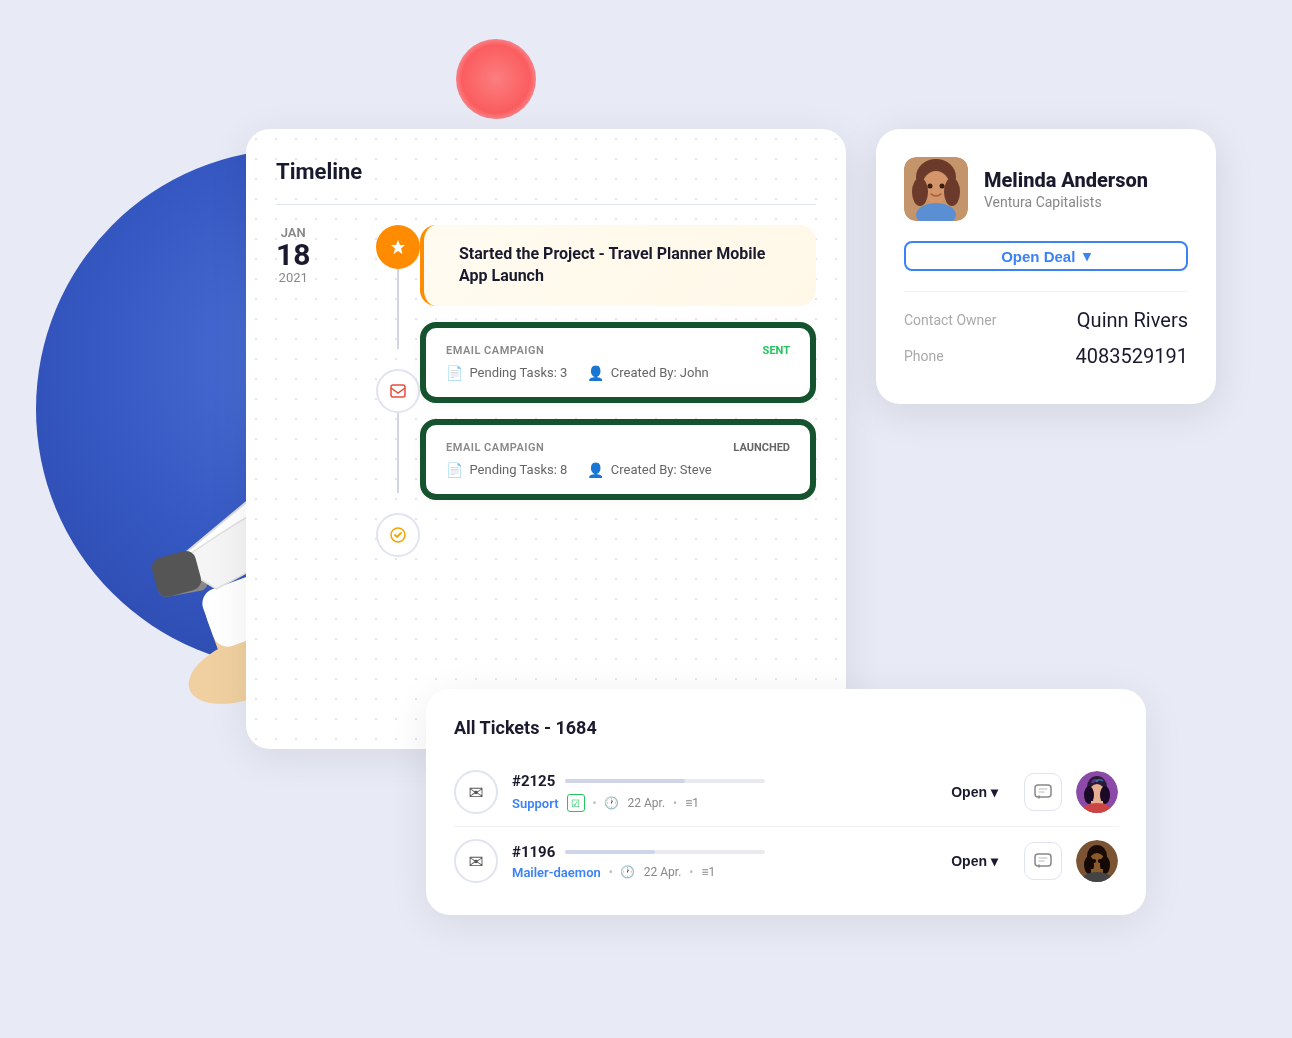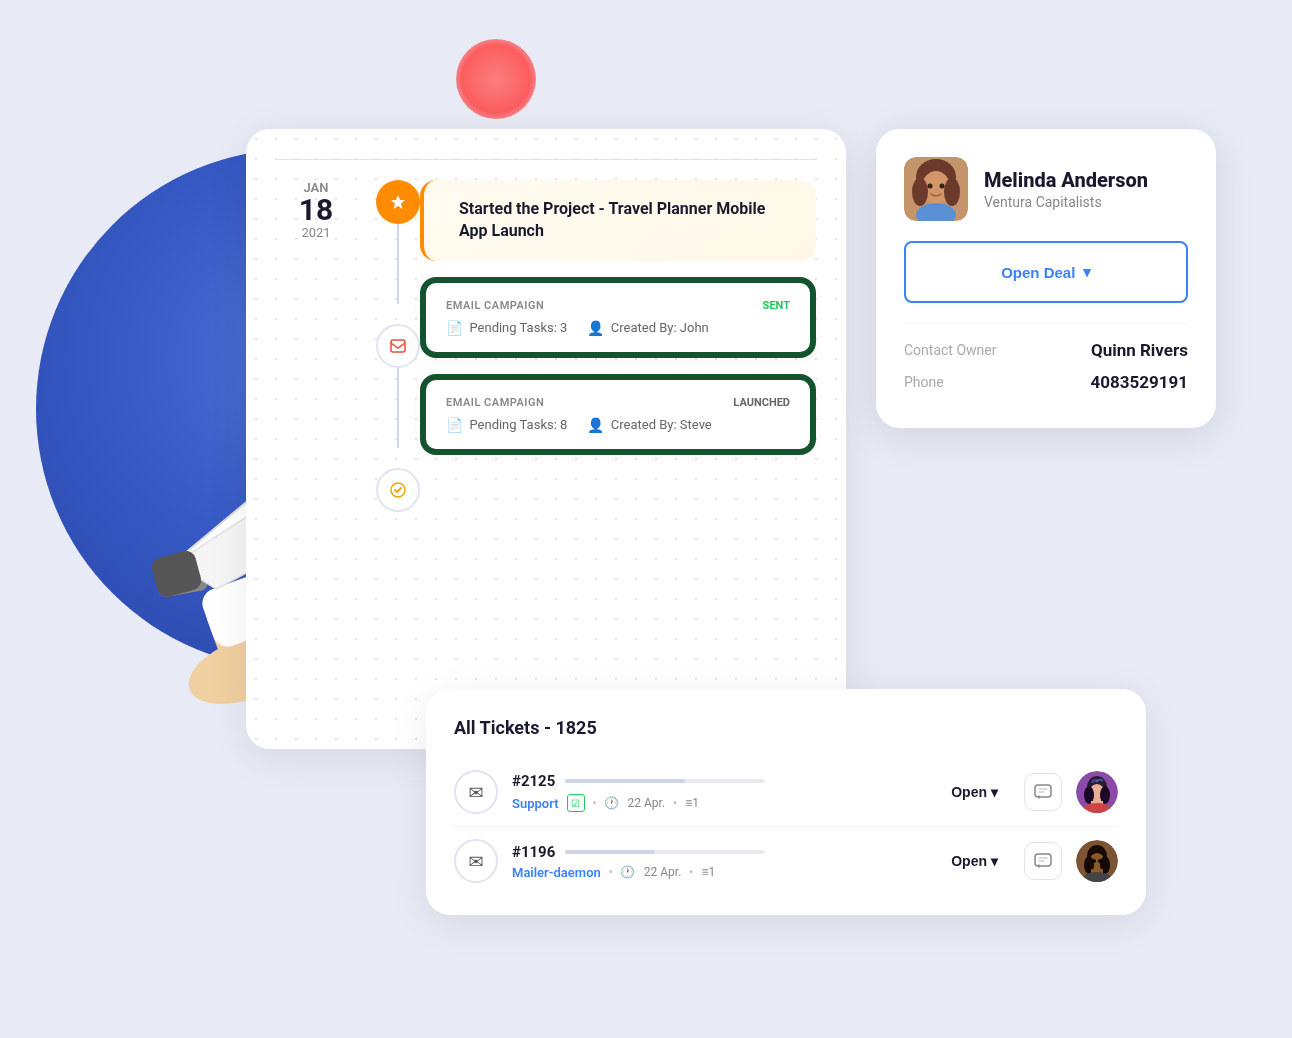--- a/index.html
+++ b/index.html
@@ -92,21 +92,21 @@
     }
 
     .timeline-content {
       display: flex;
       gap: 0;
     }
 
     .timeline-left {
       display: flex;
       flex-direction: column;
-      align-items: center;
+      align-items: flex-start;
       margin-right: 20px;
       min-width: 80px;
     }
 
     .date-label {
       text-align: center;
       margin-bottom: 10px;
     }
 
     .date-month {
@@ -430,21 +430,21 @@
       color: #888;
       margin-top: 2px;
     }
 
     .open-deal-btn {
       display: flex;
       align-items: center;
       justify-content: center;
       gap: 8px;
       width: 100%;
-      padding: 20px 20px;
+      padding: 4px 20px;
       border: 2px solid #3b82f6;
       border-radius: 8px;
       background: white;
       color: #3b82f6;
       font-size: 15px;
       font-weight: 600;
       cursor: pointer;
       margin-bottom: 20px;
     }
 
@@ -461,22 +461,22 @@
       align-items: center;
       margin-bottom: 12px;
     }
 
     .contact-field-label {
       font-size: 14px;
       color: #aaa;
     }
 
     .contact-field-value {
-      font-size: 17px;
-      font-weight: 700;
+      font-size: 20px;
+      font-weight: 400;
       color: #1a1a2e;
     }
 
     
     .dot-grid {
       position: absolute;
       top: 0;
       left: 0;
       right: 0;
       bottom: 0;
@@ -532,20 +532,21 @@
 
       <rect x="68" y="165" width="45" height="40" rx="10" fill="#555" transform="rotate(-15, 90, 185)"></rect>
 
       <ellipse cx="265" cy="88" rx="22" ry="35" fill="#e0e0e0" transform="rotate(-30, 265, 88)"></ellipse>
     </svg>
   </div>
 
   <div class="timeline-card">
     <div class="dot-grid"></div>
     <div class="timeline-card-inner">
+      <div class="timeline-title">Timeline</div>
       <div class="timeline-divider"></div>
 
       <div class="timeline-content">
 
         <div class="timeline-left">
           <div class="date-label">
             <div class="date-month">JAN</div>
             <div class="date-day">18</div>
             <div class="date-year">2021</div>
           </div>
@@ -659,21 +660,21 @@
       <span class="contact-field-label">Contact Owner</span>
       <span class="contact-field-value">Quinn Rivers</span>
     </div>
     <div class="contact-field">
       <span class="contact-field-label">Phone</span>
       <span class="contact-field-value">4083529191</span>
     </div>
   </div>
 
   <div class="tickets-card">
-    <div class="tickets-title">All Tickets - 1825</div>
+    <div class="tickets-title">All Tickets - 1684</div>
 
     <div class="ticket-row">
       <div class="ticket-icon-circle">✉</div>
       <div class="ticket-info">
         <div class="ticket-number-row">
           <span class="ticket-number">#2125</span>
           <div class="ticket-progress">
             <div style="width:60%; height:100%; background:#d0d4e8; border-radius:2px;"></div>
           </div>
         </div>

